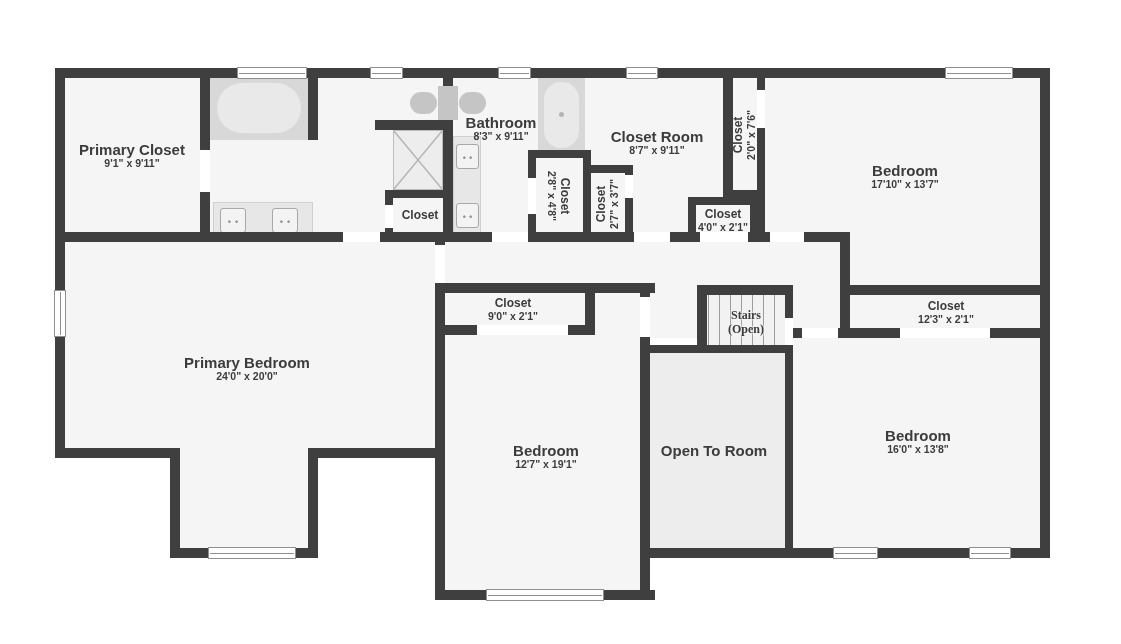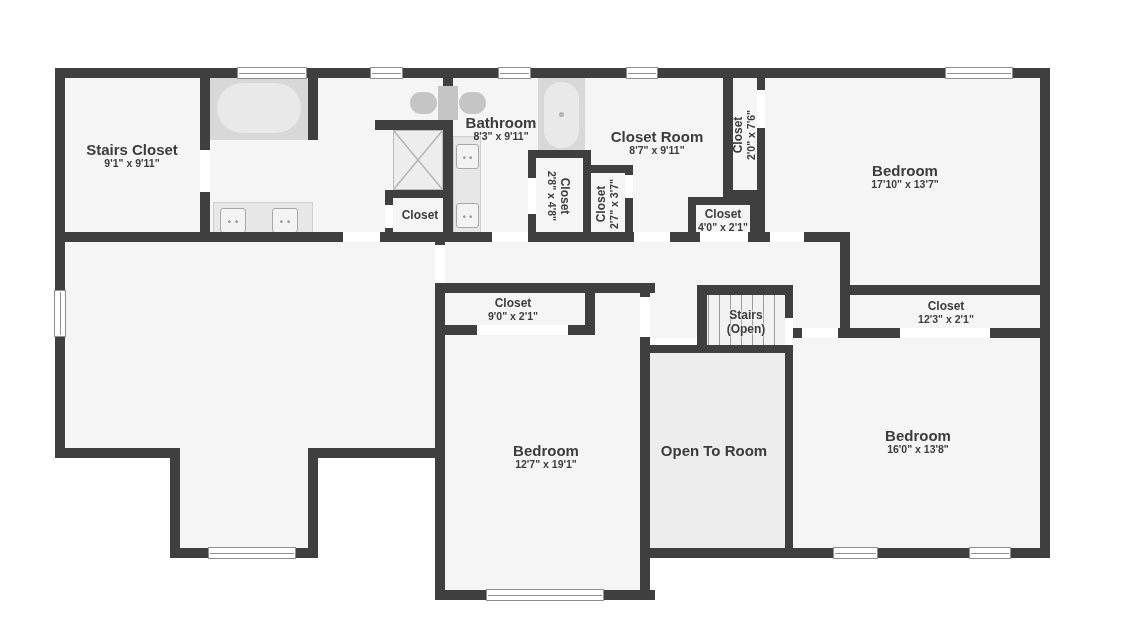--- a/index.html
+++ b/index.html
@@ -69,21 +69,21 @@
   </div>
   <div class="fixture treads" style="left:708px;top:295px;width:78px;height:50px;"></div>
 
   <div class="fixture" style="left:410px;top:86px;width:76px;height:34px;z-index:20;">
     <div class="toilet-part" style="left:0px;top:6px;width:27px;height:22px;border-radius:11px;"></div>
     <div class="toilet-part" style="left:28px;top:0px;width:20px;height:34px;"></div>
     <div class="toilet-part" style="left:49px;top:6px;width:27px;height:22px;border-radius:11px;"></div>
   </div>
 
   <div class="label" style="left:132px;top:156px;">
-    <div class="name">Stairs Closet</div>
+    <div class="name">Primary Closet</div>
     <div class="dims">9'1" x 9'11"</div>
   </div>
   <div class="label" style="left:501px;top:129px;">
     <div class="name">Bathroom</div>
     <div class="dims">8'3" x 9'11"</div>
   </div>
   <div class="label" style="left:657px;top:143px;">
     <div class="name">Closet Room</div>
     <div class="dims">8'7" x 9'11"</div>
   </div>
@@ -103,25 +103,29 @@
     <div class="name sm">Closet</div>
     <div class="dims">4'0" x 2'1"</div>
   </div>
   <div class="label" style="left:420px;top:215px;">
     <div class="name sm">Closet</div>
   </div>
   <div class="label" style="left:905px;top:177px;">
     <div class="name">Bedroom</div>
     <div class="dims">17'10" x 13'7"</div>
   </div>
+  <div class="label" style="left:247px;top:369px;">
+    <div class="name">Primary Bedroom</div>
+    <div class="dims">24'0" x 20'0"</div>
+  </div>
   <div class="label" style="left:513px;top:309px;">
     <div class="name sm">Closet</div>
     <div class="dims">9'0" x 2'1"</div>
   </div>
-  <div class="label halo" style="left:746px;top:322px;">
+  <div class="label halo" style="left:746px;top:322px;font-family:Liberation Serif, serif;">
     <div class="name sm">Stairs</div>
     <div class="name sm">(Open)</div>
   </div>
   <div class="label" style="left:946px;top:312px;">
     <div class="name sm">Closet</div>
     <div class="dims">12'3" x 2'1"</div>
   </div>
   <div class="label" style="left:546px;top:457px;">
     <div class="name">Bedroom</div>
     <div class="dims">12'7" x 19'1"</div>

